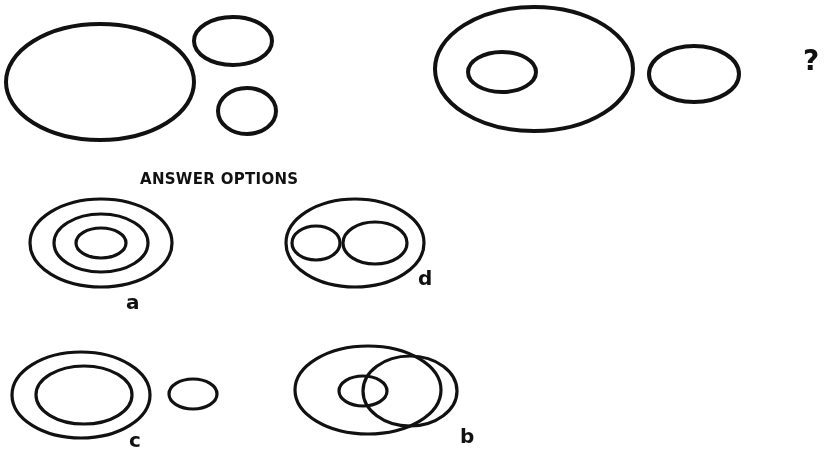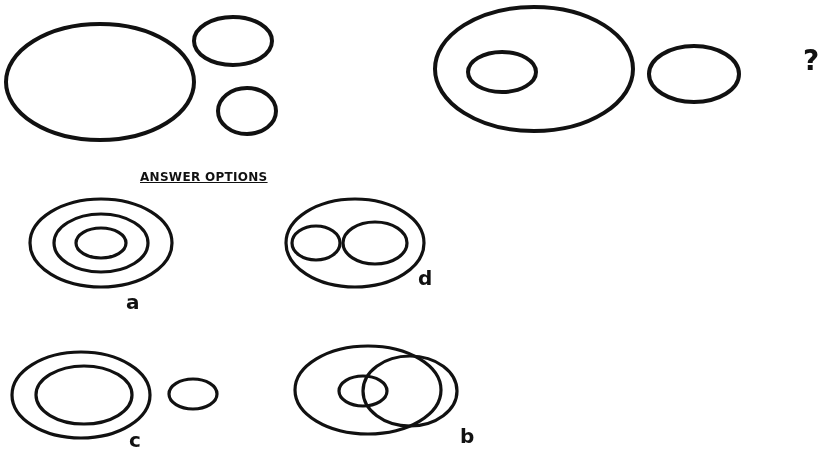--- a/index.html
+++ b/index.html
@@ -3,21 +3,21 @@
 <meta charset="utf-8">
 <style>
   html, body { margin:0; padding:0; background:#ffffff; }
   body { width:835px; height:474px; position:relative; overflow:hidden;
          font-family:"DejaVu Sans", sans-serif; }
   svg { position:absolute; left:0; top:0; }
   .stroke { fill:none; stroke:#111; stroke-width:4; }
   .thin { fill:none; stroke:#111; stroke-width:3.2; }
   .lbl { position:absolute; font-family:"DejaVu Sans", sans-serif; font-weight:bold; color:#111; }
   .q { font-size:28px; }
-  .head { font-size:12px; letter-spacing:0.3px;text-decoration:underline; }
+  .head { font-size:15px; letter-spacing:0.3px; }
   .opt { font-size:20px; }
 </style>
 </head>
 <body>
 
 <svg width="835" height="474" viewBox="0 0 835 474">
 
   <g>
     <ellipse class="stroke" cx="100" cy="82" rx="94" ry="58"></ellipse>
     <ellipse class="stroke" cx="233" cy="41" rx="39" ry="24"></ellipse>

